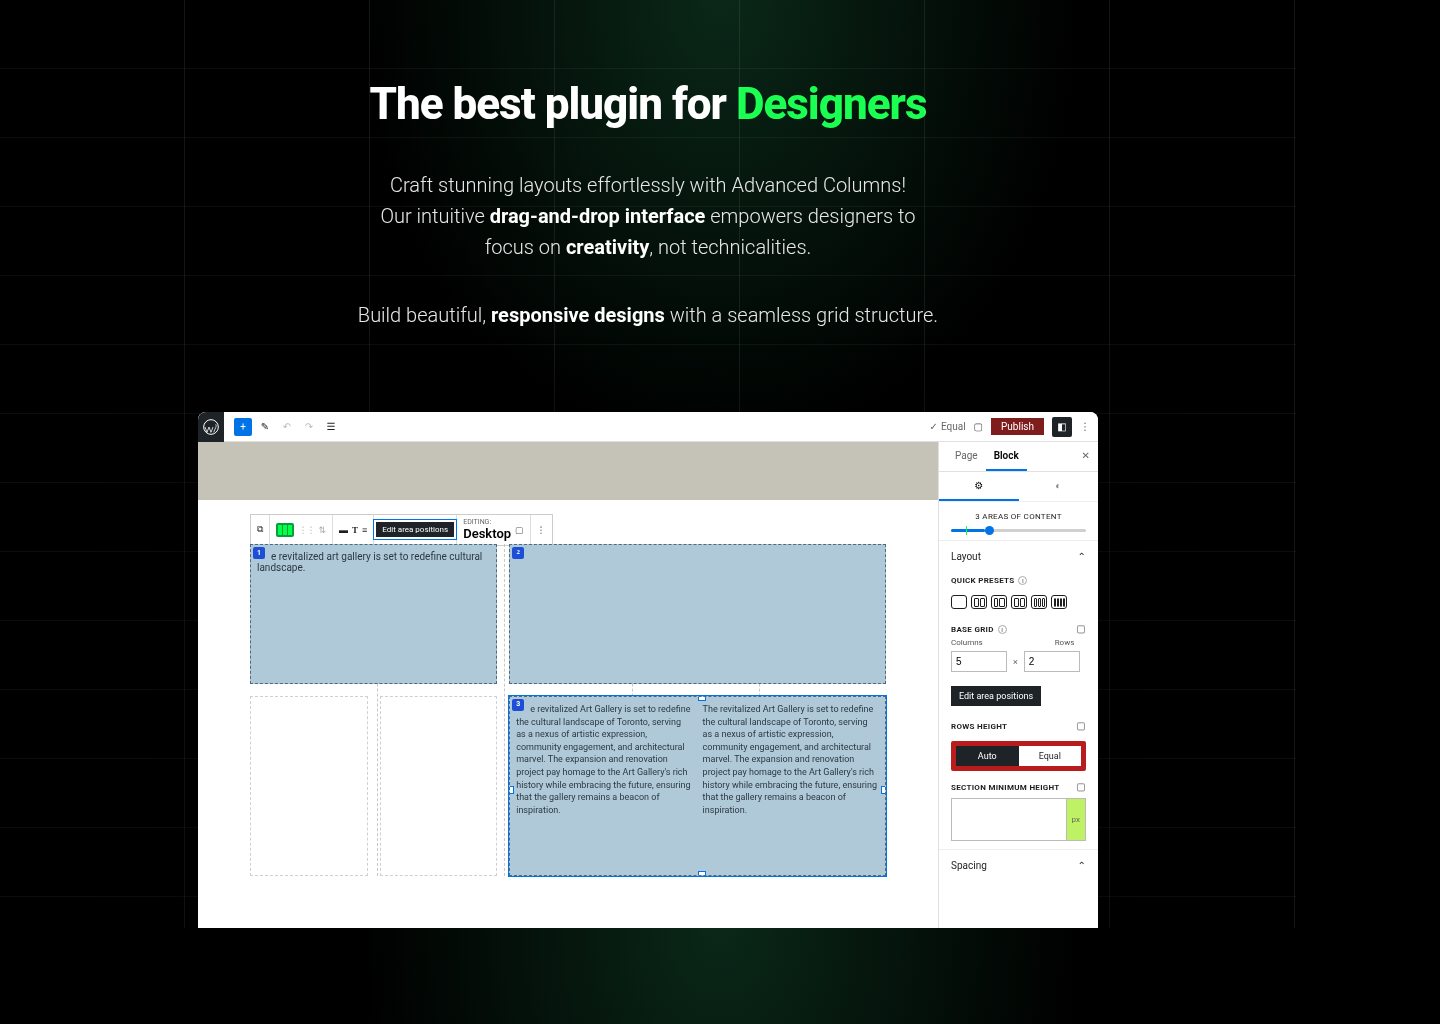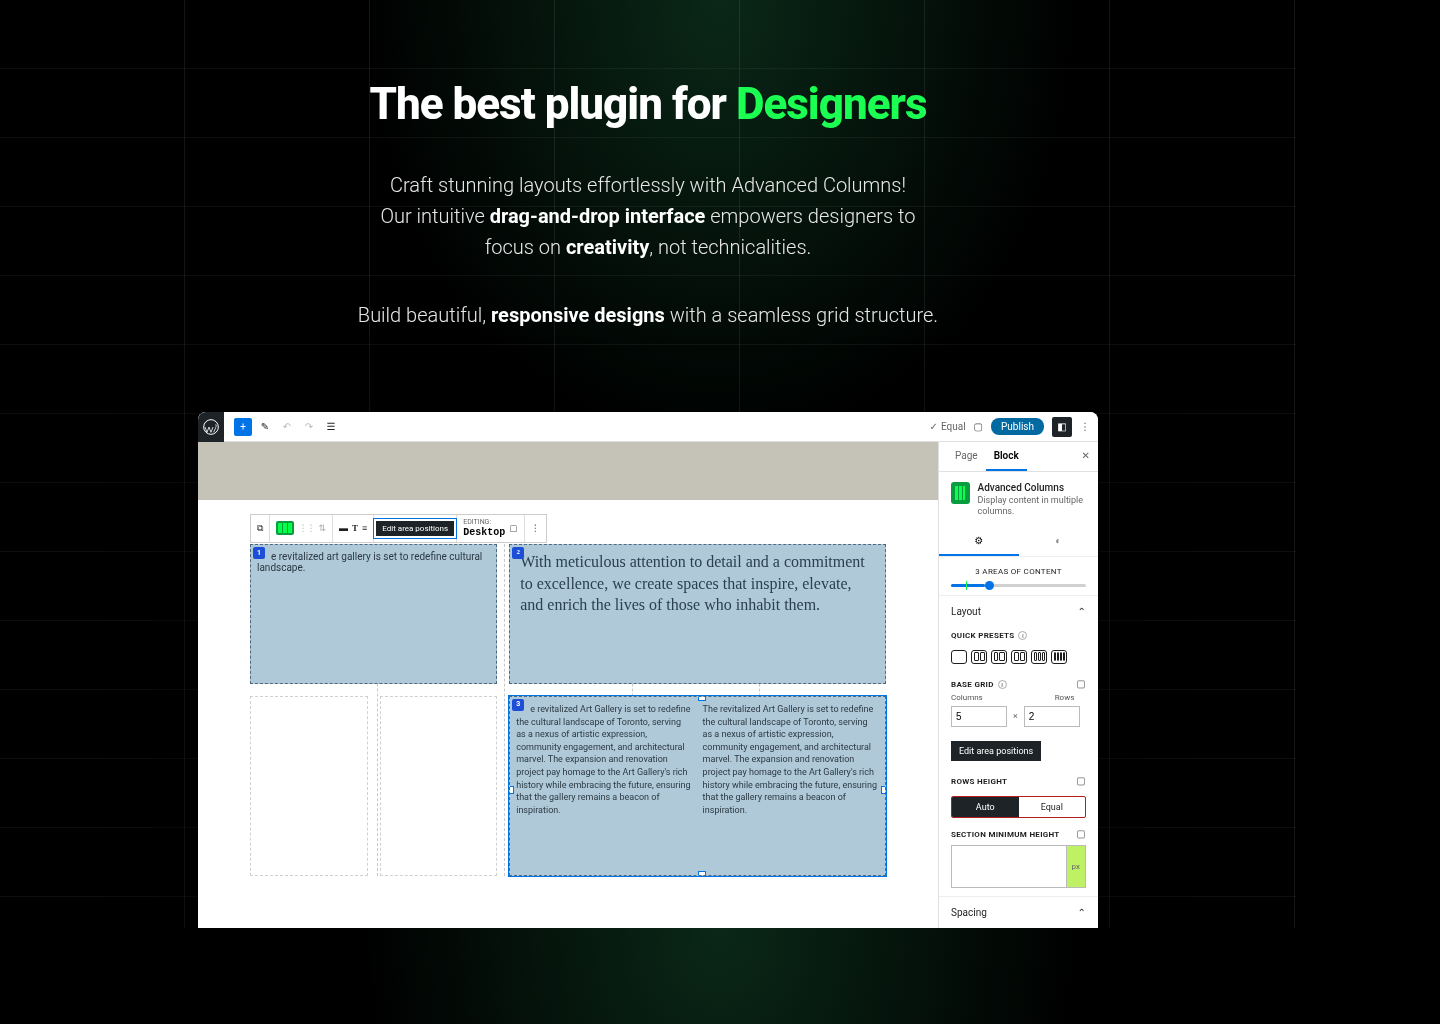--- a/index.html
+++ b/index.html
@@ -37,34 +37,34 @@
   background: #fff; border-radius: 8px 8px 0 0; overflow: hidden; color: #1e1e1e;
   box-shadow: 0 20px 80px rgba(0,0,0,.6);
 }
 .topbar { height: 30px; background: #fff; border-bottom: 1px solid #e0e0e0; display: flex; align-items: center; padding: 0 8px; font-size: 10px; }
 .wp-logo { width: 26px; height: 30px; background: #1d2327; display: flex; align-items: center; justify-content: center; margin: -8px 8px -8px -8px; }
 .wp-logo svg { width: 16px; height: 16px; }
 .tb-btn { width: 18px; height: 18px; display: flex; align-items: center; justify-content: center; margin-right: 4px; border-radius: 2px; }
 .tb-add { background: #0073e6; color: #fff; margin-left:2px; }
 .tb-right { margin-left: auto; display: flex; align-items: center; gap: 8px; }
 .saved { color: #666; display: flex; align-items: center; gap: 3px; }
-.publish { background: #0369a1; color: #fff; padding: 3px 10px; border-radius: 8px; font-size: 10px; }
+.publish { background: #7f1d1d; color: #fff; padding: 3px 10px; border-radius: 0; font-size: 10px; }
 .panel-toggle { width: 20px; height: 20px; background: #1d2327; color:#fff; display: flex; align-items: center; justify-content: center; border-radius: 2px; }
 
 .ed-body { display: flex; height: calc(100% - 30px); }
 .canvas-wrap { flex: 1; background: #c5c2b7; overflow: hidden; }
 .canvas-inner { background: #fff; margin-top: 58px; padding: 44px 52px; height: 100%; position: relative; }
 .block-toolbar { position: absolute; top: 14px; left: 52px; display: flex; background: #fff; border: 1px solid #ccc; font-size: 9px; }
 .bt-cell { border-right: 1px solid #ddd; display: flex; align-items: center; padding: 4px 6px; gap: 4px; }
 .bt-cell:last-child { border-right: none; }
 .bt-green { width: 18px; height: 14px; background: #0a9d3f; border-radius: 2px; display: flex; gap: 1px; padding: 2px; }
 .bt-green span { flex: 1; background: #03ff4a; }
 .edit-pos-btn { background: #1d2327; color: #fff; padding: 3px 6px; font-size: 8px; outline: 1px solid #0073e6; outline-offset: 2px; }
 .editing-label { font-size: 7px; color: #666; line-height: 1.1; }
-.editing-label b { font-size: 10px; color: #000; font-weight: 600; display: block; font-family: Liberation Mono, monospace; }
+.editing-label b { font-size: 13px; color: #000; font-weight: 600; display: block; }
 
 .grid-area { display: grid; grid-template-columns: repeat(5, 1fr); grid-template-rows: 140px 180px; gap: 12px; position: relative; }
 .grid-guides { position: absolute; inset: 0; pointer-events: none; }
 .col-guide { position: absolute; top: 0; bottom: 0; width: 1px; border-left: 1px dashed #c8c8c8; }
 .area { background: #b0c9d9; border: 1px dashed #4a6b82; padding: 6px; font-size: 10px; color: #2a3942; position: relative; overflow: hidden; }
 .area.selected { outline: 1px solid #0073e6; }
 .area .num { position: absolute; top: 2px; left: 2px; width: 12px; height: 12px; background: #1d4ed8; color: #fff; font-size: 7px; font-weight: bold; display: flex; align-items: center; justify-content: center; border-radius: 2px; }
 .area.a1 { grid-column: 1 / 3; grid-row: 1; font-size: 10px; }
 .area.a2 { grid-column: 3 / 6; grid-row: 1; font-family: Georgia, serif; font-size: 16px; line-height: 1.35; color: #2a4050; padding: 6px 10px; }
 .area.a3 { grid-column: 3 / 6; grid-row: 2; display: grid; grid-template-columns: 1fr 1fr; gap: 10px; font-size: 9px; line-height: 1.4; }
@@ -100,21 +100,21 @@
 .presets { display: flex; gap: 4px; padding: 6px 12px 10px; }
 .preset { width: 16px; height: 14px; border: 1.2px solid #1e1e1e; border-radius: 3px; display: flex; gap: 1px; padding: 1.5px; }
 .preset span { flex: 1; border: 1px solid #1e1e1e; border-radius: 1px; }
 .preset.p1 span { border: none; }
 .grid-inputs { display: flex; gap: 6px; align-items: center; padding: 4px 12px 10px; }
 .grid-inputs input { width: 56px; border: 1px solid #bbb; padding: 4px; font-size: 10px; }
 .grid-inputs .x { font-size: 9px; color: #666; }
 .field-labels { display: flex; padding: 0 12px; font-size: 8px; color: #555; }
 .field-labels span:last-child { margin-left: 72px; }
 .edit-btn-sb { margin: 4px 12px 10px; display: inline-block; background: #1d2327; color: #fff; padding: 5px 8px; font-size: 9px; }
-.toggle-row { display: flex; margin: 6px 12px; border: 1px solid #b91c1c; border-radius: 2px; overflow: hidden; }
+.toggle-row { display: flex; margin: 6px 12px; border: 5px solid #b91c1c; border-radius: 2px; overflow: hidden; }
 .toggle-row div { flex: 1; text-align: center; padding: 5px; font-size: 9px; }
 .toggle-row div.on { background: #1d2327; color: #fff; }
 .h-input { margin: 2px 12px 8px; display: flex; }
 .h-input input { flex: 1; border: 1px solid #bbb; padding: 4px; font-size: 9px; min-width: 0;}
 .h-input .unit { border: 1px solid #bbb; border-left: none; padding: 16px 5px; font-size: 8px; color: #666; background: #bef264; }
 </style>
 </head>
 <body>
 
 <div class="grid-overlay"></div>
@@ -196,21 +196,20 @@
             <div class="col-guide" style="left:40%"></div>
             <div class="col-guide" style="left:60%"></div>
             <div class="col-guide" style="left:80%"></div>
           </div>
           <div class="area a1">
             <span class="num">1</span>
             <span style="margin-left:14px">e revitalized art gallery is set to redefine cultural landscape.</span>
           </div>
           <div class="area a2">
             <span class="num">2</span>
-            <span>With meticulous attention to detail and a commitment to excellence, we create spaces that inspire, elevate, and enrich the lives of those who inhabit them.</span>
           </div>
           <div class="placeholder ph1"></div>
           <div class="placeholder ph2"></div>
           <div class="area a3 selected">
             <span class="num">3</span>
             <div><span style="margin-left:14px">e revitalized Art Gallery is set to redefine the cultural landscape of Toronto, serving as a nexus of artistic expression, community engagement, and architectural marvel. The expansion and renovation project pay homage to the Art Gallery's rich history while embracing the future, ensuring that the gallery remains a beacon of inspiration.</span></div>
             <div>The revitalized Art Gallery is set to redefine the cultural landscape of Toronto, serving as a nexus of artistic expression, community engagement, and architectural marvel. The expansion and renovation project pay homage to the Art Gallery's rich history while embracing the future, ensuring that the gallery remains a beacon of inspiration.</div>
             <div class="handle" style="top:-4px;left:50%;"></div>
             <div class="handle" style="bottom:-4px;left:50%;"></div>
             <div class="handle" style="top:50%;left:-4px;"></div>
@@ -219,31 +218,20 @@
         </div>
       </div>
     </div>
 
     <div class="sidebar">
       <div class="sb-tabs">
         <div class="sb-tab">Page</div>
         <div class="sb-tab active">Block</div>
         <div class="sb-close">✕</div>
       </div>
-      <div class="sb-block-id">
-        <div class="ico">
-            <span></span>
-            <span></span>
-            <span></span>
-          </div>
-        <div class="txt">
-          <div class="name">Advanced Columns</div>
-          <div class="desc">Display content in multiple columns.</div>
-        </div>
-      </div>
       <div class="sb-modetabs">
         <div class="sb-modetab active">⚙</div>
         <div class="sb-modetab">◐</div>
       </div>
       <div class="areas-ct">3 AREAS OF CONTENT</div>
       <div class="slider-row">
         <div class="slider">
           <div class="fill"></div>
             <div class="thumb"></div>
         </div>

